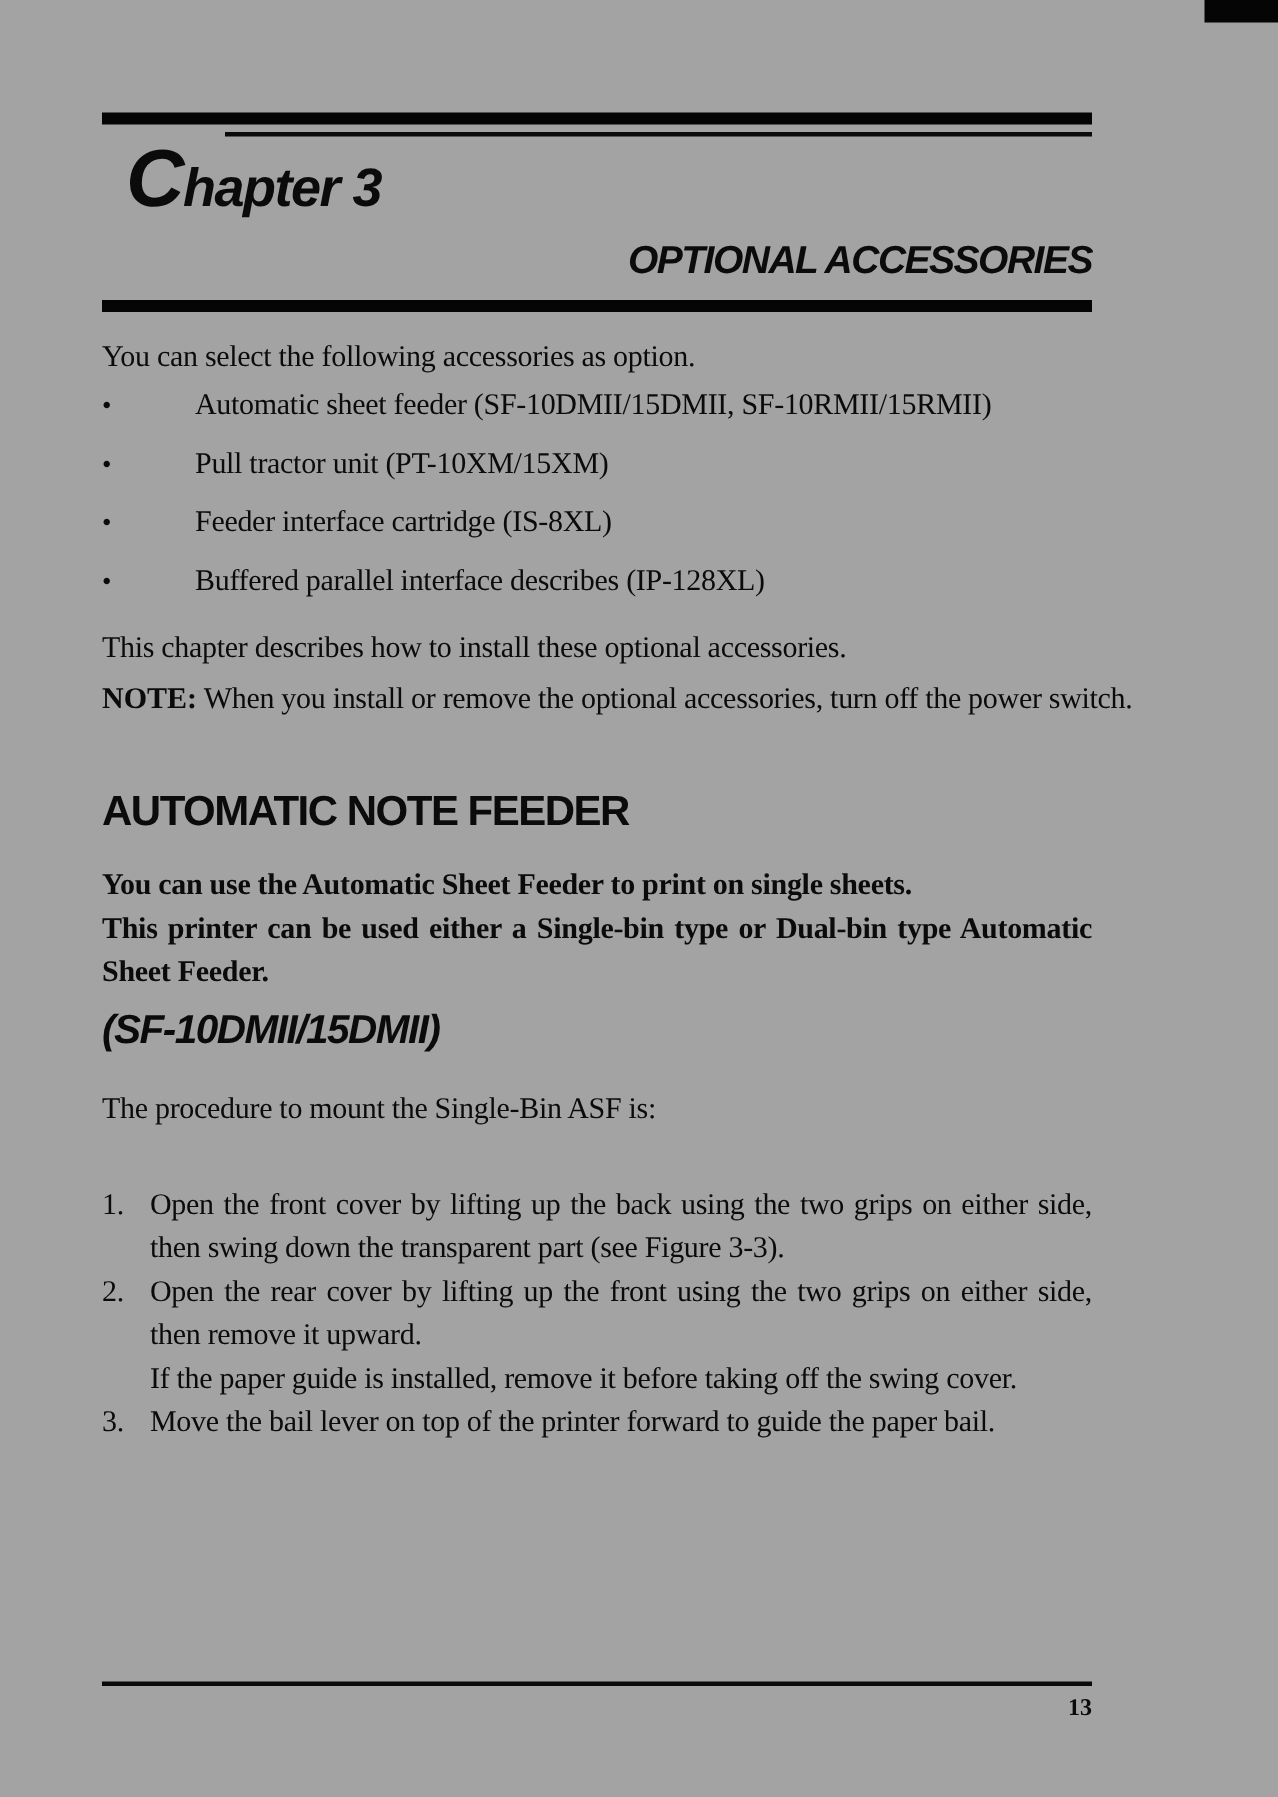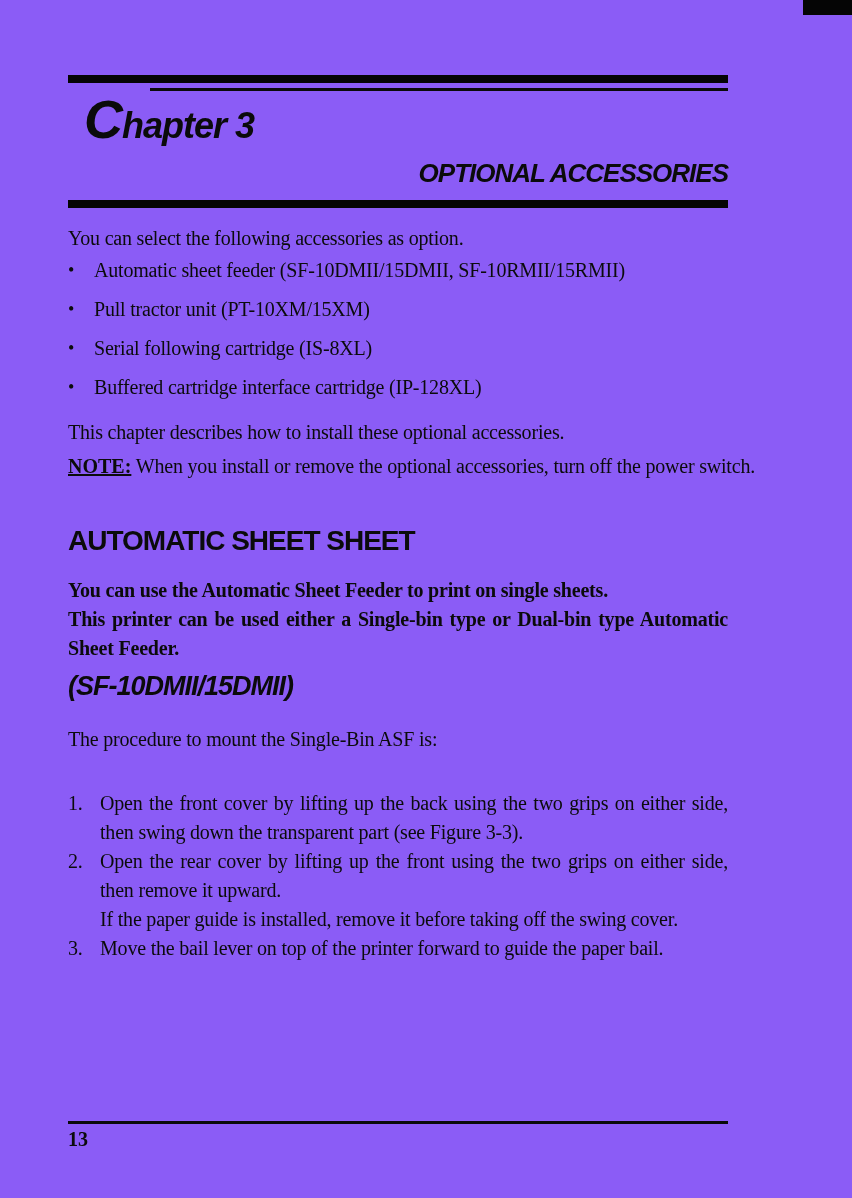--- a/index.html
+++ b/index.html
@@ -1,20 +1,20 @@
 <!DOCTYPE html>
 <html><head>
 <meta charset="utf-8">
 <style>
   html,body { margin:0; padding:0; background:#e8e8e8; }
   .page {
     position:relative;
     width:852px; height:1198px;
     margin:0 auto;
-    background:#8b5cf6;
+    background:#a3a3a3;
     color:#0b0b0b;
     font-family:"Liberation Serif", serif;
     overflow:hidden;
   }
   .abs { position:absolute; }
 
   
   .corner-tab { top:0; right:0; width:49px; height:15px; background:#050505; }
 
   
@@ -47,28 +47,28 @@
   .body-text {
     font-size:20px; line-height:29px;
     letter-spacing:-0.2px;
   }
   .just { text-align:justify; }
 
   .p-lead   { top:224px; left:68px; width:660px; }
   .bullets  { top:256px; left:68px; width:660px; }
   .bullet-item { display:flex; margin-bottom:10px; }
   .bullet-mark { width:26px; flex:0 0 26px; font-size:18px; }
-  .bullet-text { flex:1; }
+  .bullet-text { flex:1;margin-left:36px; }
   .p-outro  { top:418px; left:68px; width:660px; }
 
   .note-para {
     top:452px; left:68px; width:660px;
     padding-left:78px; text-indent:-78px;
   }
-  .note-label { font-weight:bold; letter-spacing:0;text-decoration:underline; }
+  .note-label { font-weight:bold; letter-spacing:0; }
 
   .h2 {
     top:524px; left:68px; width:660px;
     font-family:"Liberation Sans", sans-serif;
     font-weight:bold; font-size:28px; line-height:34px;
     letter-spacing:-1px;
     white-space:nowrap;
   }
 
   .p-asf { top:576px; left:68px; width:660px;font-weight:bold; }
@@ -86,21 +86,22 @@
 
   .steps { top:789px; left:68px; width:660px; }
   .step { display:flex; }
   .step-num { width:32px; flex:0 0 32px; }
   .step-body { flex:1; }
 
   
   .footer-rule { top:1121px; left:68px; width:660px; height:3px; background:#0a0a0a; }
   .page-number {
     top:1126px; left:68px; width:660px;
-    font-size:20px; line-height:26px; font-weight:700;
+    text-align:right;
+    font-size:16px; line-height:26px; font-weight:700;
   }
 </style>
 </head>
 <body>
 
 <div class="page">
 
   <div class="abs corner-tab"></div>
 
   <div class="abs rule-thick rule-top2"></div>
@@ -120,36 +121,36 @@
     <div class="bullet-item">
       <span class="bullet-mark">•</span>
       <span class="bullet-text">Automatic sheet feeder (SF-10DMII/15DMII, SF-10RMII/15RMII)</span>
     </div>
     <div class="bullet-item">
       <span class="bullet-mark">•</span>
       <span class="bullet-text">Pull tractor unit (PT-10XM/15XM)</span>
     </div>
     <div class="bullet-item">
       <span class="bullet-mark">•</span>
-      <span class="bullet-text">Serial following cartridge (IS-8XL)</span>
+      <span class="bullet-text">Feeder interface cartridge (IS-8XL)</span>
     </div>
     <div class="bullet-item">
       <span class="bullet-mark">•</span>
-      <span class="bullet-text">Buffered cartridge interface cartridge (IP-128XL)</span>
+      <span class="bullet-text">Buffered parallel interface describes (IP-128XL)</span>
     </div>
   </div>
 
   <div class="abs body-text p-outro">This chapter describes how to install these optional accessories.</div>
 
   <div class="abs body-text just note-para">
     <span class="note-label">NOTE:</span>
     <span>When you install or remove the optional accessories, turn off the power switch.</span>
   </div>
 
-  <div class="abs h2">AUTOMATIC SHEET SHEET</div>
+  <div class="abs h2">AUTOMATIC NOTE FEEDER</div>
 
   <div class="abs body-text p-asf">
     <div>You can use the Automatic Sheet Feeder to print on single sheets.</div>
     <div class="just">This printer can be used either a Single-bin type or Dual-bin type Automatic Sheet Feeder.</div>
   </div>
 
   <div class="abs h3">
     <div class="h3-line2">(SF-10DMII/15DMII)</div>
   </div>
 

